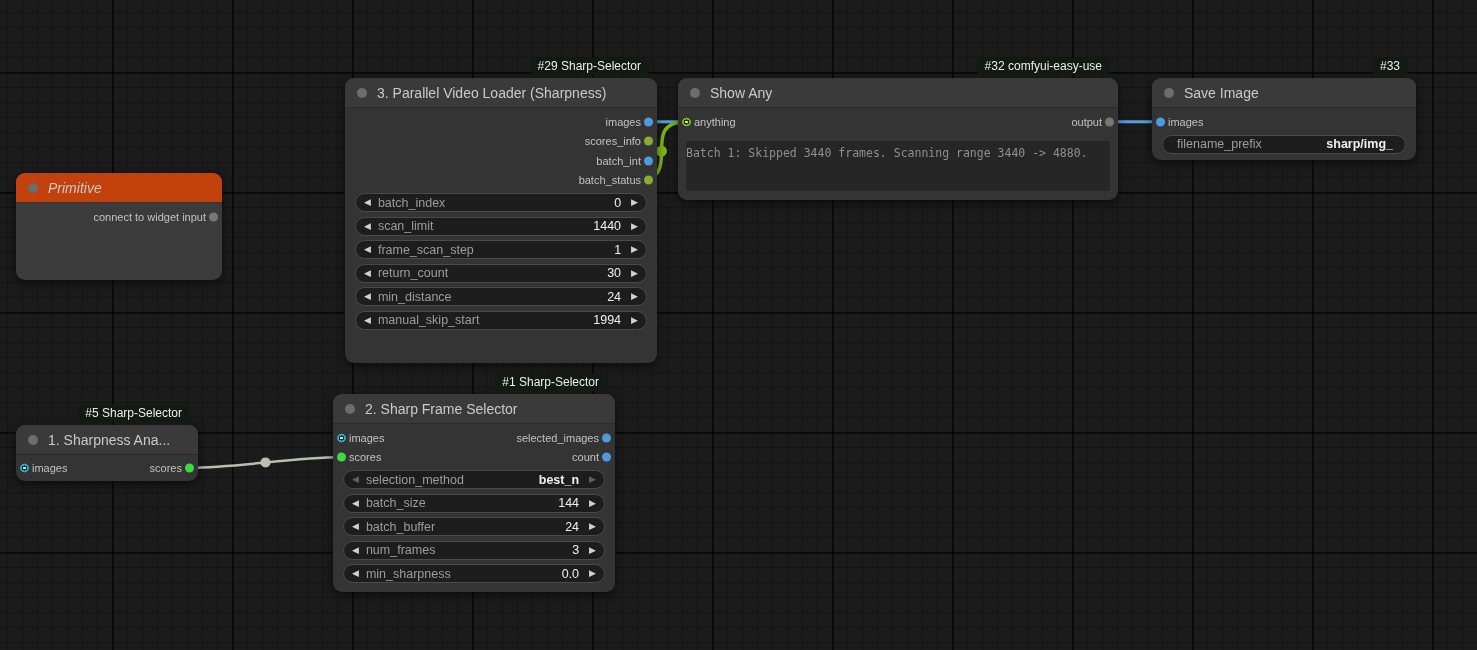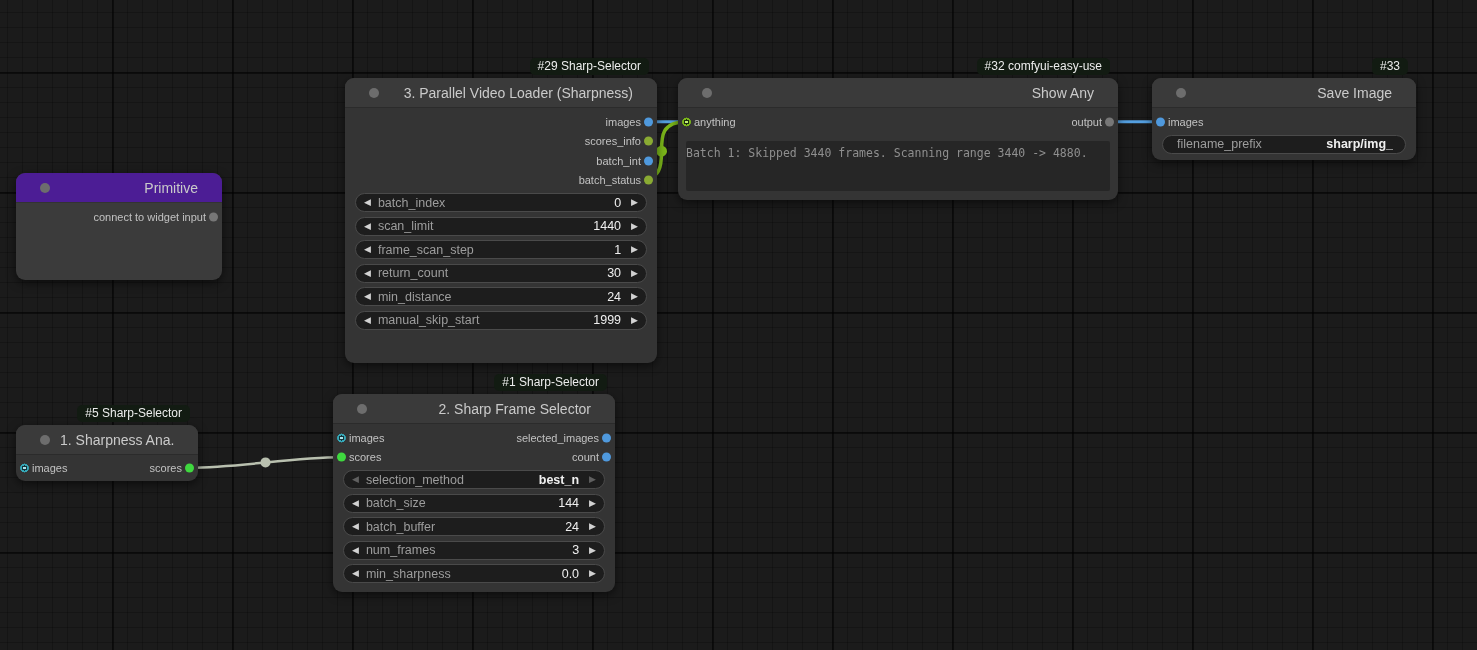--- a/index.html
+++ b/index.html
@@ -20,26 +20,25 @@
     background-position:112px 72px,112px 72px,7px 12px,7px 12px;
   }
   svg.links{position:absolute;inset:0;z-index:1;}
 
   .node{
     position:absolute;z-index:2;background:#343434;border-radius:9px;
     box-shadow:0 3px 10px rgba(0,0,0,.55);color:#c6c6c6;
   }
   .node.light{background:#3b3b3b;}
   .nhead{
-    height:30px;display:flex;align-items:center;gap:10px;padding:0 24px;
+    height:30px;display:flex;align-items:center;gap:10px;padding:0 12px;
     background:#3a3a3a;border-radius:9px 9px 0 0;border-bottom:1px solid #2b2b2b;
     box-sizing:border-box;
-    justify-content:space-between;
-  }
-  .node.light .nhead{background:#4c1d95;border-bottom:1px solid #333;}
+  }
+  .node.light .nhead{background:#c2410c;border-bottom:1px solid #333;font-style:italic;}
   .ndot{width:10px;height:10px;border-radius:50%;background:#6d6d6d;flex:0 0 auto;}
   .ntitle{font-size:14px;color:#cacaca;white-space:nowrap;overflow:hidden;}
 
   .badge{
     position:absolute;bottom:calc(100% + 3px);right:8px;
     background:#121b12;color:#ededed;font-size:12px;line-height:17px;
     padding:0 8px;border-radius:5px;white-space:nowrap;
   }
 
   .slots{padding-top:4px;}
@@ -157,21 +156,21 @@
       </div>
       <div class="widget num">
         <span class="arr">◀</span>
         <span class="wlabel">min_distance</span>
         <span class="wvalue">24</span>
         <span class="arr">▶</span>
       </div>
       <div class="widget num">
         <span class="arr">◀</span>
         <span class="wlabel">manual_skip_start</span>
-        <span class="wvalue">1999</span>
+        <span class="wvalue">1994</span>
         <span class="arr">▶</span>
       </div>
     </div>
   </div>
 
   <div class="node" style="left:678px;top:78px;width:440px;height:122px">
     <div class="badge">#32 comfyui-easy-use</div>
     <div class="nhead">
       <span class="ndot"></span>
       <span class="ntitle">Show Any</span>

